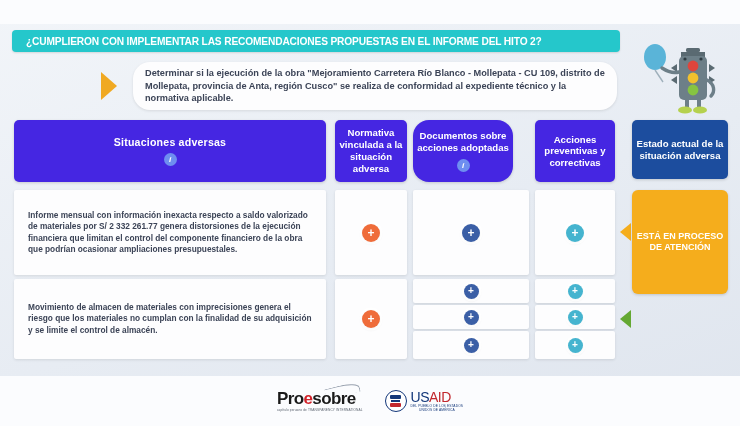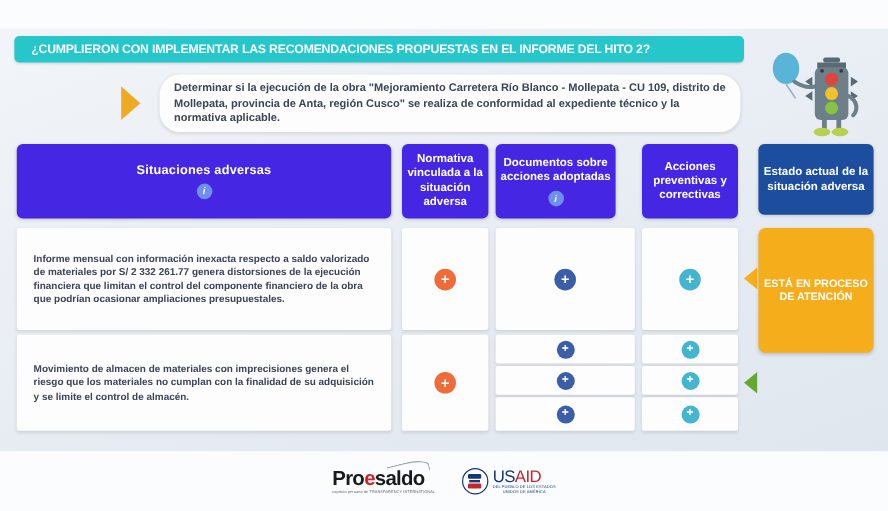--- a/index.html
+++ b/index.html
@@ -70,21 +70,21 @@
     background:#4526e2;
     border-radius:5px;
     box-shadow:0 1px 3px rgba(0,0,0,.16);
     display:flex;flex-direction:column;align-items:center;justify-content:center;
     color:#fff;font-weight:bold;text-align:center;
   }
   .th-situaciones{left:14px;top:120px;width:312px;height:62px;}
   .th-situaciones .lbl{font-size:10.6px;letter-spacing:.2px;}
   .th-norm{left:335px;top:120px;width:72px;height:62px;}
   .th-norm .lbl{font-size:9.6px;line-height:12px;}
-  .th-docs{left:413px;top:120px;width:100px;height:62px;}
+  .th-docs{left:413px;top:120px;width:100px;height:62px;border-radius:16px;}
   .th-docs .lbl{font-size:9.6px;line-height:12px;}
   .th-acc{left:535px;top:120px;width:80px;height:62px;}
   .th-acc .lbl{font-size:9.6px;line-height:11.6px;}
   .info-dot{
     width:13px;height:13px;border-radius:50%;
     background:#6e8ef0;
     color:#ffffff;font-size:8px;font-weight:bold;
     display:flex;align-items:center;justify-content:center;
     margin-top:5px;
     font-style:italic;
@@ -278,21 +278,21 @@
   </div>
   <div class="cell r2-acc-c">
     <div class="plus small plus-cyan">+</div>
   </div>
 
   <div class="arrow-left arr-atendio"></div>
 
   <div class="footer">
     <div class="logo-proetica">
       <div class="pro-word">
-        <span>Pro</span><span class="e">e</span><span>saldo</span>
+        <span>Pro</span><span class="e">e</span><span>sobre</span>
         <span class="pro-swoosh"></span>
       </div>
       <div class="pro-sub">
         <span>capítulo peruano de TRANSPARENCY INTERNATIONAL</span>
       </div>
     </div>
 
     <div class="logo-usaid">
       <div class="usaid-seal">
         <div class="seal-top"></div>

